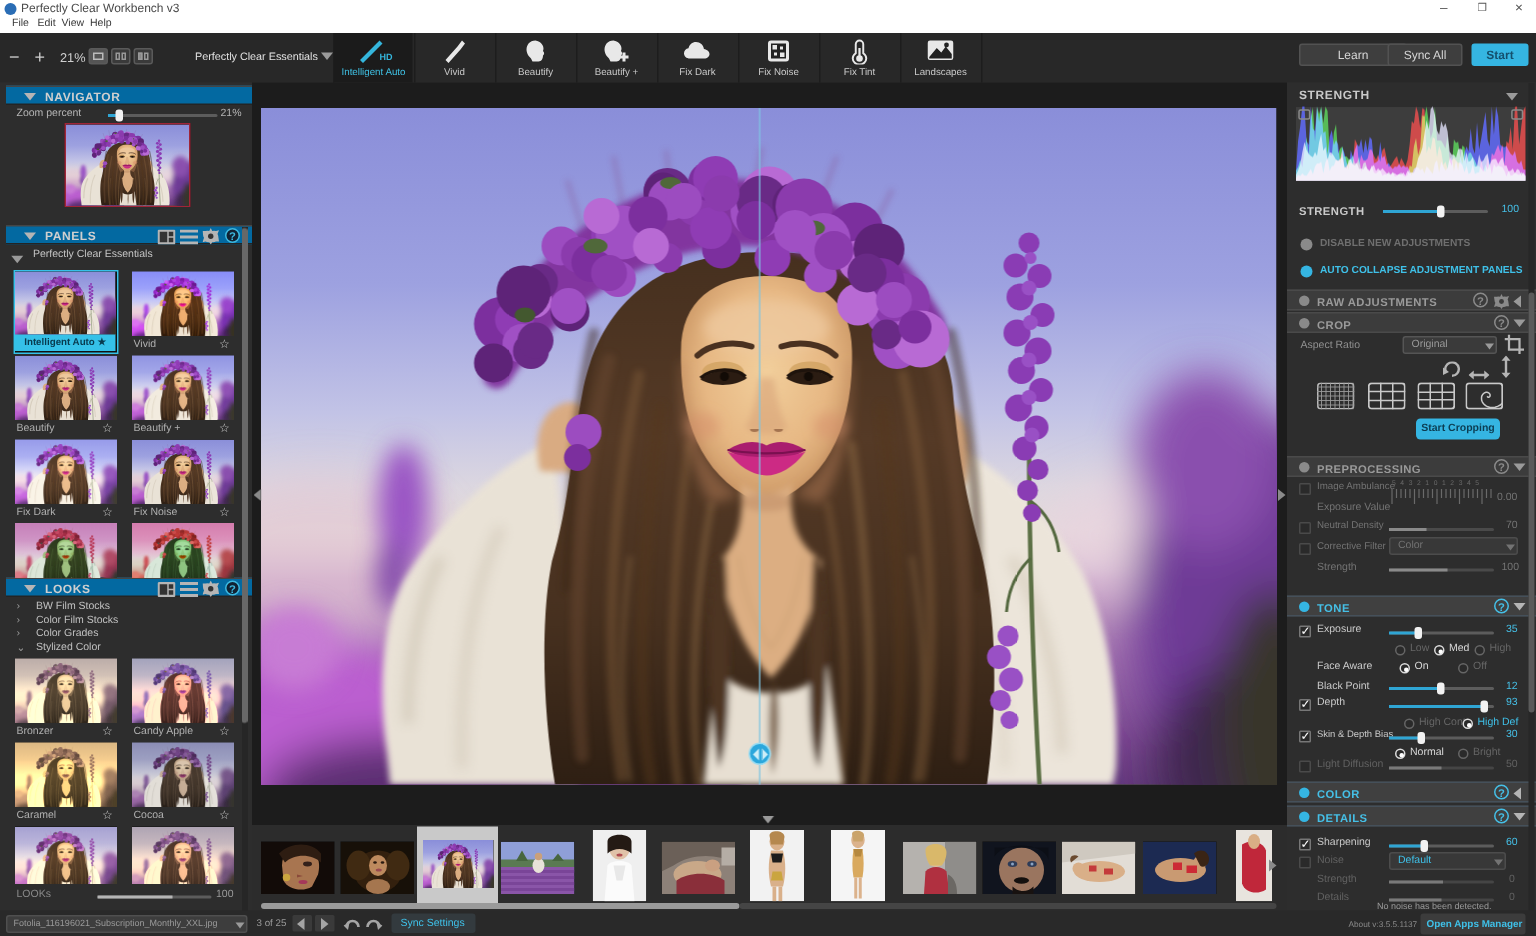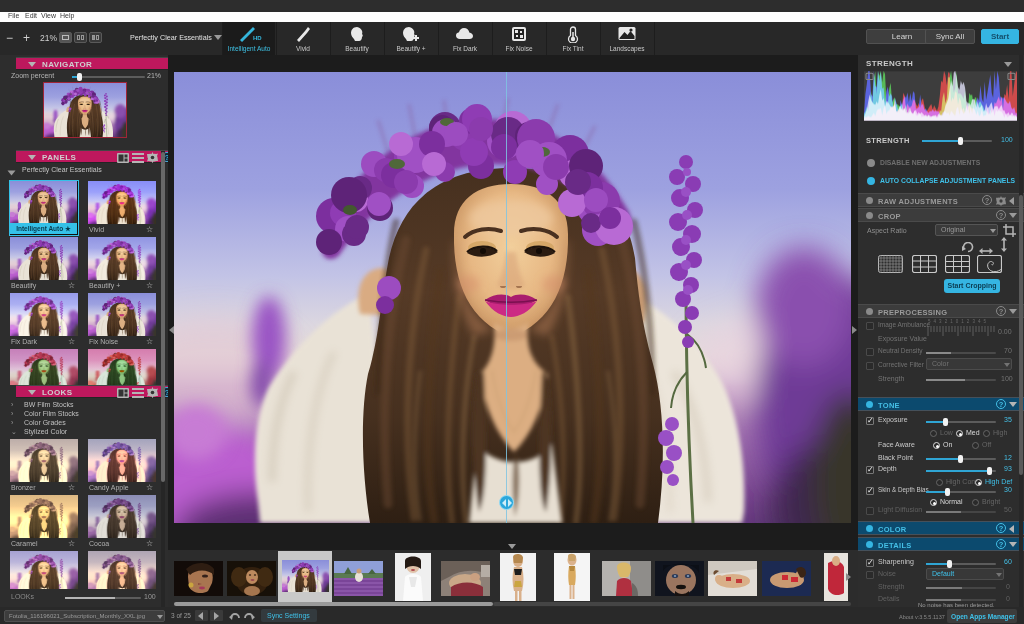--- a/index.html
+++ b/index.html
@@ -23,21 +23,21 @@
 .pbtn.sel{background:#1b1b1b;}
 .pbtn.sel .lbl{color:#3fc1e4;}
 .btn{position:absolute;height:15px;border-radius:2px;background:#3e3e3e;border:1px solid #525252;color:#d6d6d6;font-size:8px;text-align:center;line-height:13px;}
 .btn.save{background:#35b5e2;border-color:#35b5e2;color:#14506e;font-weight:bold;}
 
 #leftpanel{position:absolute;top:55px;left:0;width:168px;height:552px;background:#2d2d2d;overflow:hidden;}
 #rightpanel{position:absolute;top:55px;left:858px;width:166px;height:552px;background:#2d2d2d;overflow:hidden;}
 #canvas{position:absolute;top:55px;left:168px;width:690px;height:495px;background:#1c1c1c;}
 #filmstrip{position:absolute;top:550px;left:168px;width:690px;height:57px;background:#2c2c2c;overflow:hidden;}
 #statusbar{position:absolute;top:607px;left:0;width:1024px;height:17px;background:#292929;}
-.phead{position:absolute;left:16px;width:100%;height:13px;background:#be185d;border-top:1px solid #454545;border-bottom:1px solid #242424;}
+.phead{position:absolute;left:4px;width:100%;height:13px;background:#0369a1;border-top:1px solid #454545;border-bottom:1px solid #242424;}
 .phead .tri{position:absolute;left:12px;top:4px;width:0;height:0;border-left:4px solid transparent;border-right:4px solid transparent;border-top:5px solid #b5b5b5;}
 .phead .nm{position:absolute;left:26px;top:2px;font-size:8px;font-weight:bold;color:#cfcfcf;letter-spacing:.4px;}
 .sm{font-size:7px;color:#b0b0b0;}
 .dim{color:#6a6a6a;}
 .cy{color:#45bfe6;}
 
 .slider{position:absolute;height:2px;background:#5c5c5c;border-radius:1px;}
 .slider .fill{position:absolute;left:0;top:0;height:2px;background:#2fa5d4;}
 .slider .fillg{position:absolute;left:0;top:0;height:2px;background:#9a9a9a;}
 .slider .th{position:absolute;top:-3px;width:5px;height:8px;background:#f2f2f2;border-radius:2px;}
@@ -47,21 +47,21 @@
 .radio{position:absolute;width:7px;height:7px;border-radius:50%;border:1px solid #666;background:#2a2a2a;}
 .radio.on{border-color:#ddd;background:#2a2a2a;}
 .radio.on:after{content:"";position:absolute;left:1.5px;top:1.5px;width:3px;height:3px;border-radius:50%;background:#fff;}
 .qm{position:absolute;width:10px;height:10px;border:1px solid #45bfe6;border-radius:50%;color:#45bfe6;font-size:7.5px;font-weight:bold;text-align:center;line-height:10px;}
 .dtri{position:absolute;width:0;height:0;border-left:4px solid transparent;border-right:4px solid transparent;border-top:5px solid #9a9a9a;}
 .ltri{position:absolute;width:0;height:0;border-top:4px solid transparent;border-bottom:4px solid transparent;border-right:5px solid #9a9a9a;}
 
 .sechead{position:absolute;left:0;width:100%;height:14px;background:#3c3c3c;border:1px solid #4a4a4a;border-left:none;border-right:none;}
 .sechead .dot{position:absolute;left:8px;top:3px;width:7px;height:7px;border-radius:50%;background:#8a8a8a;}
 .sechead .nm{position:absolute;left:20px;top:3px;font-size:7.5px;font-weight:bold;color:#9a9a9a;letter-spacing:.3px;}
-.sechead.cyh{background:#0c4a6e;border-color:#45505a;}
+.sechead.cyh{background:#404040;border-color:#45505a;}
 .sechead.cyh .dot{background:#35b5e2;}
 .sechead.cyh .nm{color:#45bfe6;}
 
 .thumb{position:absolute;overflow:hidden;background:#111;}
 .thumb svg{position:absolute;top:0;left:0;}
 .star{position:absolute;color:#c9c9c9;font-size:8px;}
 </style>
 </head>
 <body>
 <div id="app">
@@ -313,20 +313,27 @@
               <circle cx="492" cy="366" r="8"></circle>
               <circle cx="500" cy="381" r="8"></circle>
  <circle cx="493" cy="395" r="7"></circle>
               <circle cx="499" cy="408" r="6"></circle>
  </g>
 </g>
 </g>
 </defs>
 </svg>
 
+<div id="titlebar">
+ <div style="position:absolute;left:3px;top:2px;width:8px;height:8px;border-radius:50%;background:#2a6db5;"></div>
+ <div class="t">Perfectly Clear Workbench v3</div>
+ <div class="winbtn" style="left:960px;top:0px;">–</div>
+ <div class="winbtn" style="left:985px;top:1px;font-size:7px;">❐</div>
+ <div class="winbtn" style="left:1010px;">×</div>
+</div>
 <div id="menubar">
  <span style="left:8px;">File</span>
       <span style="left:25px;">Edit</span>
       <span style="left:41px;">View</span>
       <span style="left:60px;">Help</span>
 </div>
 <div id="toolbar">
  <div class="tbtxt" style="left:6px;top:9px;font-size:12px;">−</div>
  <div class="tbtxt" style="left:23px;top:9px;font-size:12px;">+</div>
  <div class="tbtxt" style="left:40px;top:11px;font-size:8.5px;">21%</div>

